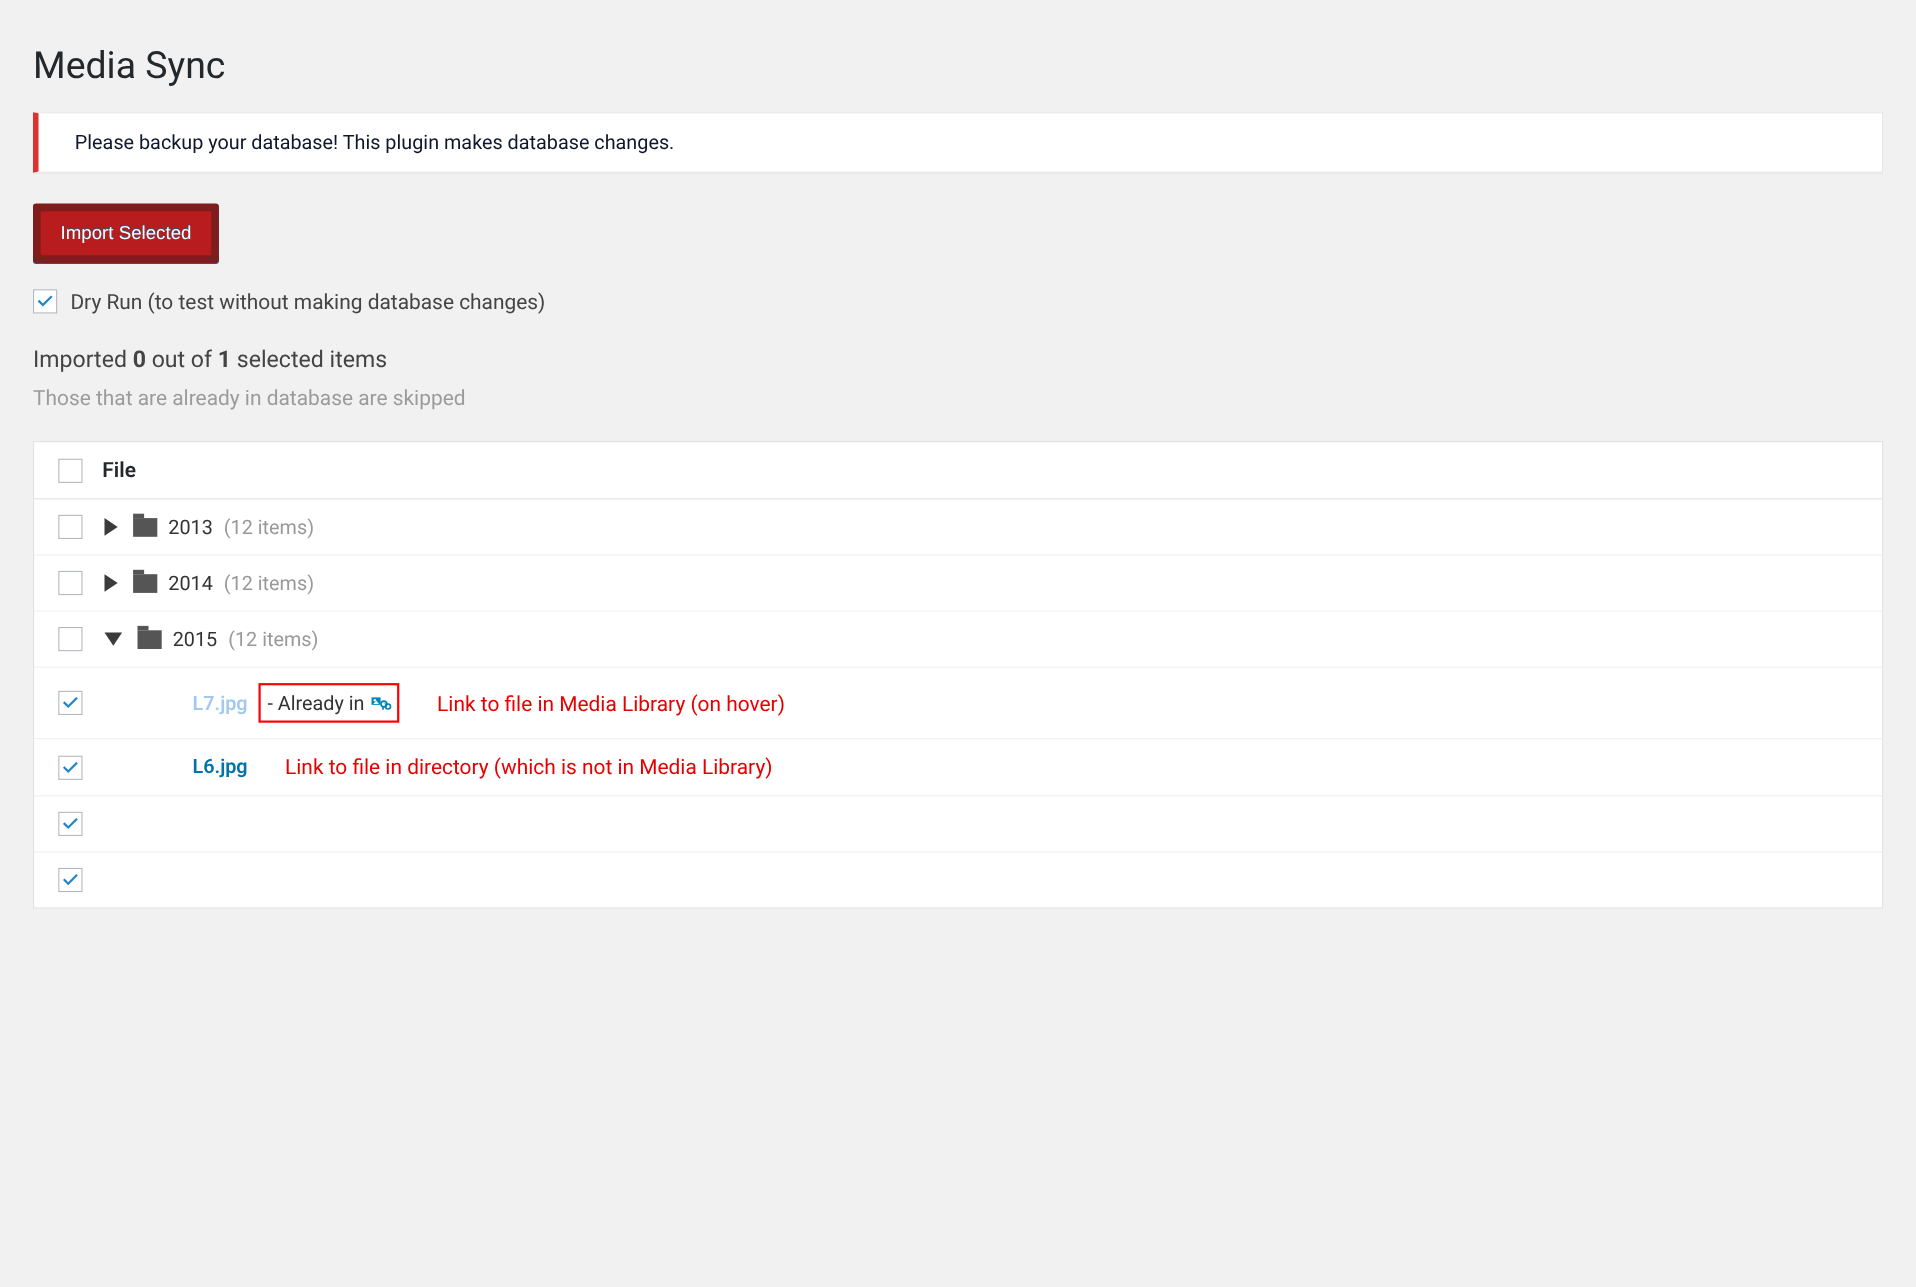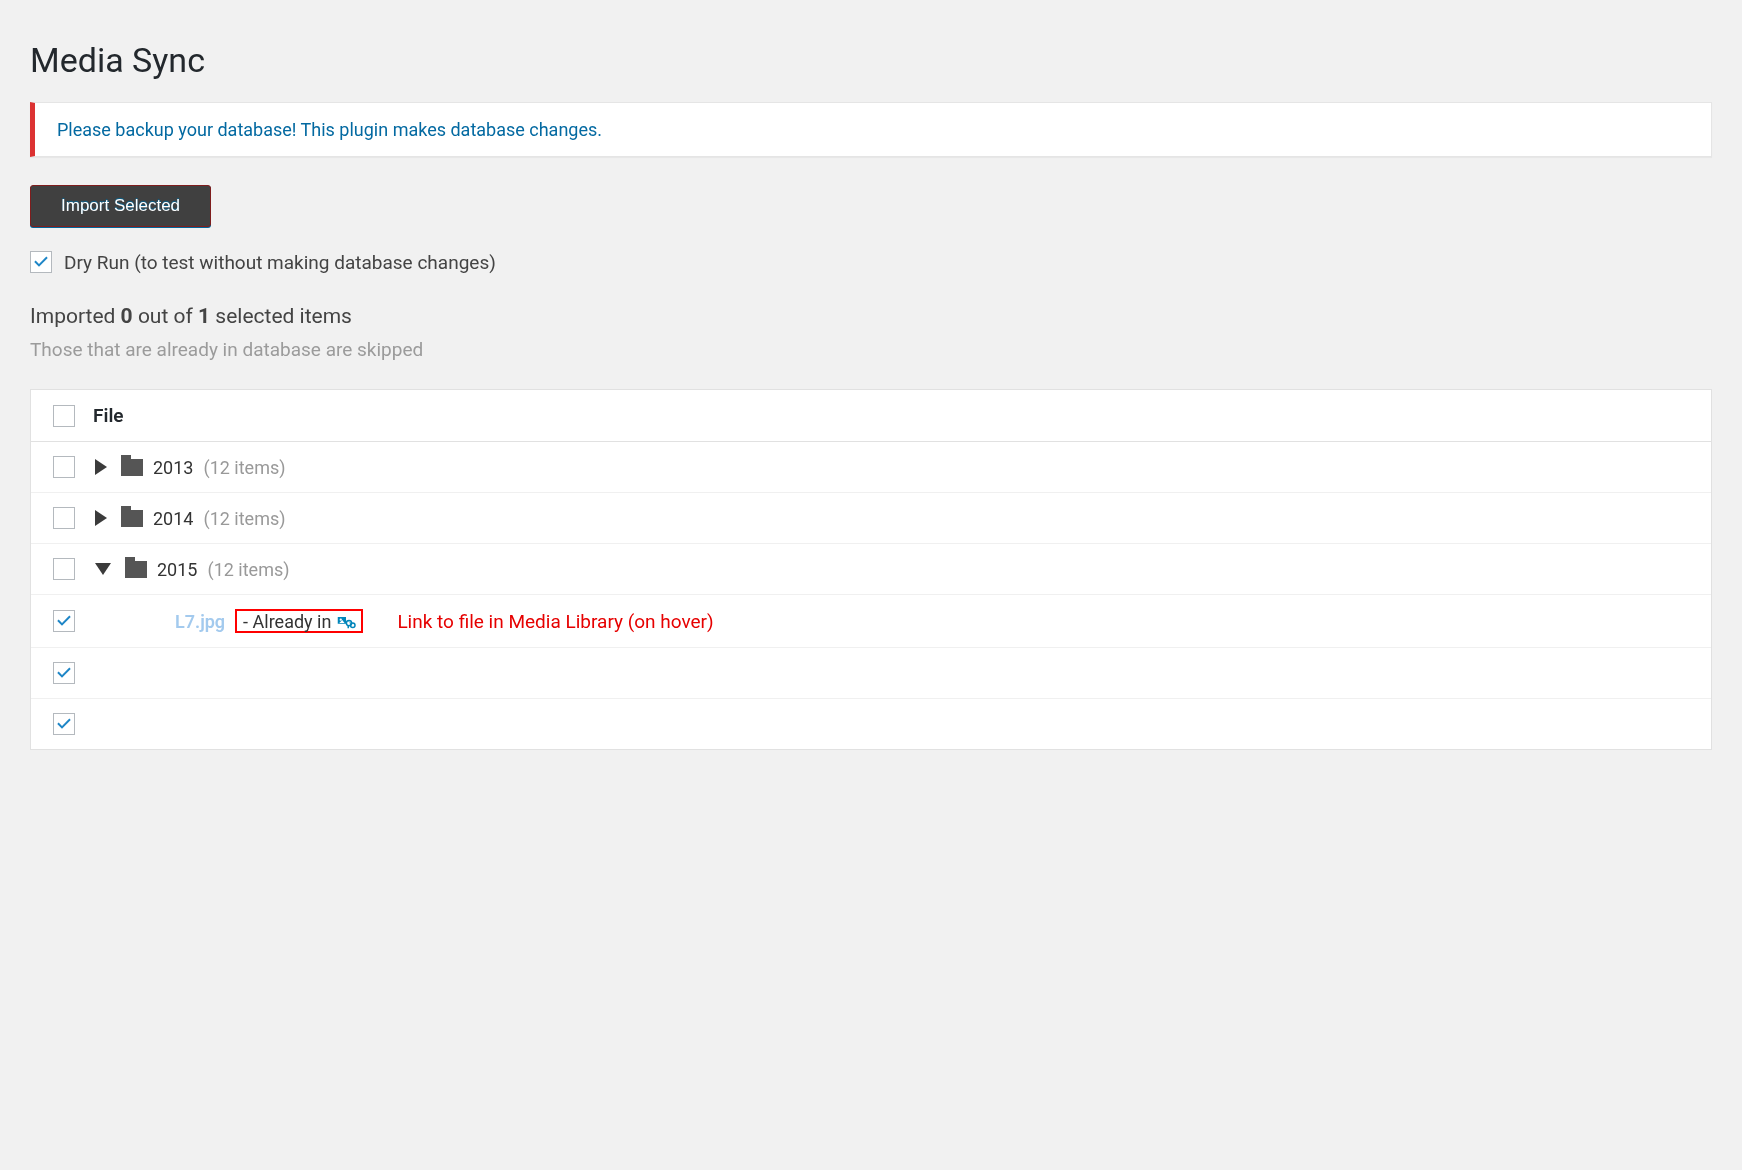--- a/index.html
+++ b/index.html
@@ -15,33 +15,33 @@
   h1.page-title {
     font-size: 34px;
     font-weight: 400;
     color: #23282d;
     margin: 30px 0 22px 0;
   }
   .notice {
     background: #fff;
     border: 1px solid #e5e5e5;
     border-left: 5px solid #dc3232;
-    padding: 16px 22px;
+    padding: 16px 33px;
     margin: 10px 0 28px 0;
     font-size: 18px;
-    color: #0369a1;
+    color: #0f172a;
     box-shadow: 0 1px 1px rgba(0,0,0,0.04);
   }
   .button-primary {
     display: inline-block;
-    background: #404040;
-    border: 1px solid #7f1d1d;
+    background: #b91c1c;
+    border: 7px solid #7f1d1d;
     border-radius: 3px;
     color: #fff;
-    padding: 10px 30px;
+    padding: 10px 18px;
     font-size: 17px;
     cursor: pointer;
     box-shadow: 0 1px 0 #006799;
     text-shadow: 0 -1px 1px #006799;
     margin: 0 0 18px 0;
   }
   .dry-run-row {
     display: flex;
     align-items: flex-start;
     gap: 12px;
@@ -163,21 +163,21 @@
     height: 18px;
     display: inline-block;
     vertical-align: middle;
   }
   .redbox {
     border: 2px solid red;
     padding: 0 4px;
     display: inline-flex;
     align-items: center;
     gap: 4px;
-    height: 24px;
+    height: 36px;
   }
   .red-annotation {
     color: #e60000;
     font-size: 19px;
     margin-left: 24px;
     white-space: nowrap;
   }
 </style>
 </head>
 <body>
@@ -262,20 +262,31 @@
           </span>
           <span class="red-annotation">Link to file in Media Library (on hover)</span>
         </div>
       </div>
       <div class="row">
         <span class="checkbox">
           <svg viewBox="0 0 24 24">
             <path d="M4 12l5 5L20 6" stroke="#1e86c7" stroke-width="3" fill="none" stroke-linecap="square"></path>
           </svg>
         </span>
+        <div class="row-content indent-2">
+          <a href="#" class="file-link">L6.jpg</a>
+          <span class="red-annotation">Link to file in directory (which is not in Media Library)</span>
+        </div>
+      </div>
+      <div class="row">
+        <span class="checkbox">
+          <svg viewBox="0 0 24 24">
+            <path d="M4 12l5 5L20 6" stroke="#1e86c7" stroke-width="3" fill="none" stroke-linecap="square"></path>
+          </svg>
+        </span>
       </div>
       <div class="row">
         <span class="checkbox">
           <svg viewBox="0 0 24 24">
             <path d="M4 12l5 5L20 6" stroke="#1e86c7" stroke-width="3" fill="none" stroke-linecap="square"></path>
           </svg>
         </span>
       </div>
     </div>
 </div>

